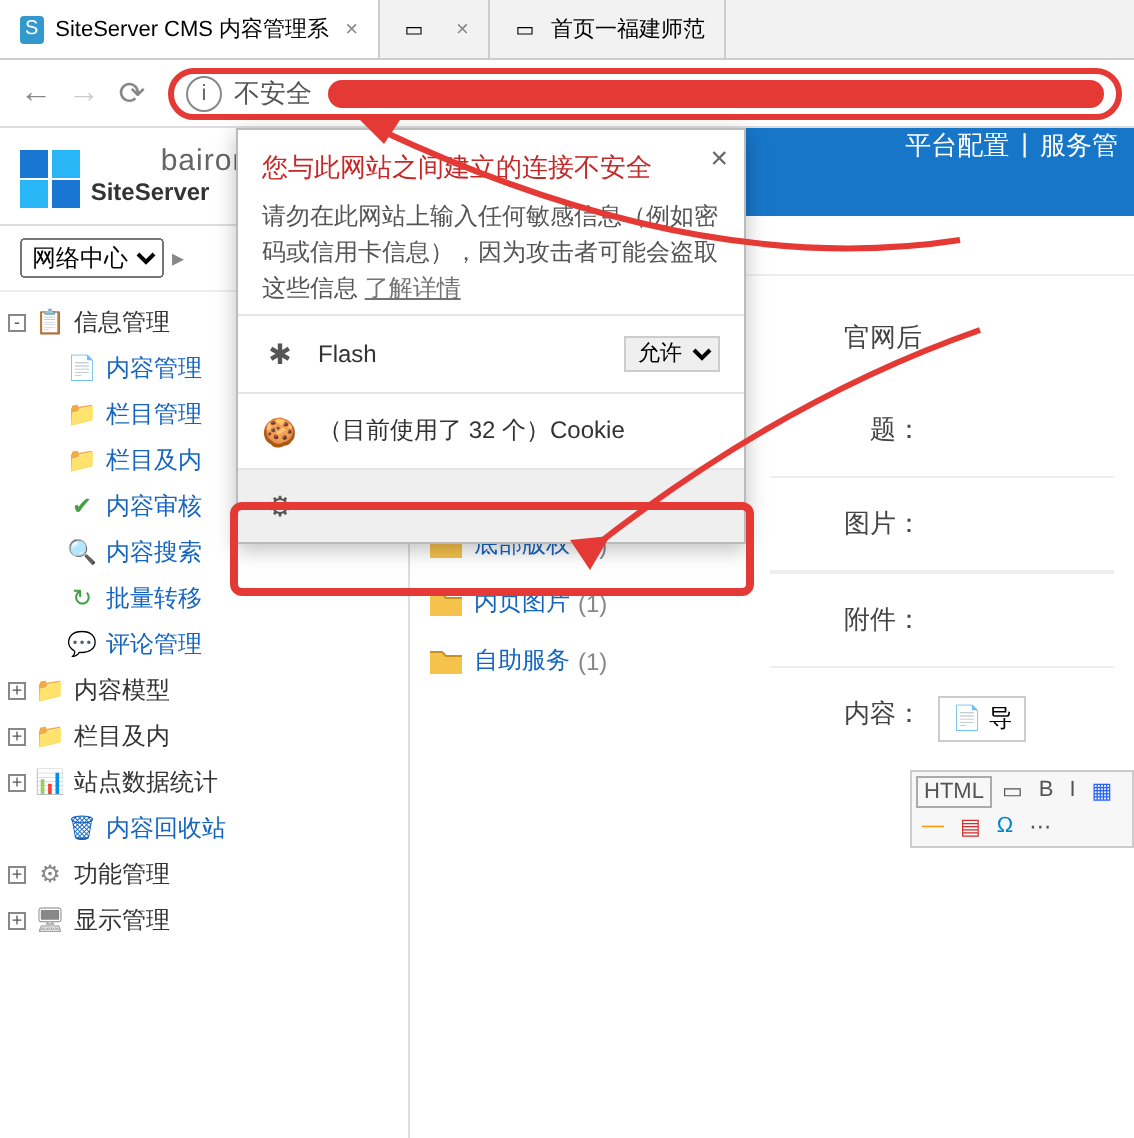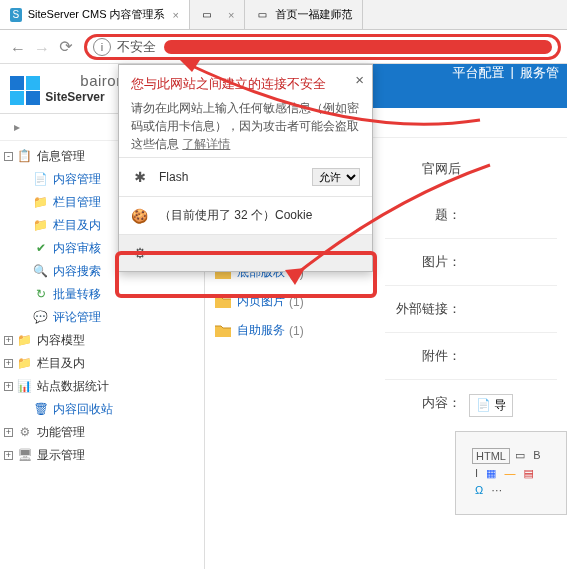--- a/index.html
+++ b/index.html
@@ -49,21 +49,21 @@
 .folder-ic { width: 16px; height: 13px; display: inline-block; margin-right: 6px; }
 .folder-ic svg { display: block; }
 .folder-row .name { color: #1565c0; }
 .folder-row .cnt { color: #888; margin-left: 4px; }
 
 .form { flex: 1; padding: 4px 0 0 0; }
 .form-row { display: flex; padding: 14px 0; font-size: 13px; }
 .form-row .flab { width: 84px; text-align: right; color: #444; padding-right: 8px; }
 .hr { border-top: 1px solid #eee; margin: 0 10px 0 0; }
 
-.editor-tb { display: flex; gap: 2px; padding: 16px; border: 1px solid #ccc; background: #f7f7f7; font-size: 11px; flex-wrap: wrap; max-width: 130px; margin-left: 70px; }
+.editor-tb { display: flex; gap: 2px; padding: 2px; border: 1px solid #ccc; background: #f7f7f7; font-size: 11px; flex-wrap: wrap; max-width: 130px; margin-left: 70px; }
 .editor-tb span { padding: 1px 3px; color: #555; }
 
 .popup { position: absolute; left: 118px; top: 64px; width: 255px; background: #fff; border: 1px solid #bbb; box-shadow: 0 3px 10px rgba(0,0,0,.25); z-index: 50; font-size: 12px; }
 .popup .hdr { padding: 10px 12px 4px; }
 .popup .hdr .ttl { color: #c62828; font-size: 13px; margin-bottom: 6px; }
 .popup .hdr .msg { color: #555; line-height: 1.5; }
 .popup .hdr .msg a { color: #737373; text-decoration: underline; }
 .popup .clx { position: absolute; top: 6px; right: 8px; font-size: 15px; color: #666; }
 .popup .row { display: flex; align-items: center; padding: 10px 12px; }
 .popup .row .ric { width: 18px; margin-right: 10px; display: inline-flex; align-items: center; justify-content: center; font-size: 14px; color: #555; }
@@ -114,20 +114,21 @@
 <div class="main">
 
   <div class="left">
     <div class="logo">
       <span class="logo-sq"></span><span class="logo-sq" style="background:#29b6f6"></span>
       <span class="t1">bairongsoft</span><br>
       <span class="logo-sq" style="background:#29b6f6"></span><span class="logo-sq"></span>
       <span class="t2">SiteServer</span>
     </div>
     <div class="crumb">
+      <select><option>网络中心</option></select>
       <span style="margin-left:4px;color:#888">▸</span>
     </div>
     <div class="tree" id="tree">
         <div class="tree-row l0">
           <span class="sq">-</span>
           <span class="ic" style="color:#888">📋</span>
           <span class="lbl">信息管理</span>
         </div>
         <div class="tree-row l1">
           <span style="width:13px;display:inline-block"></span>
@@ -281,23 +282,20 @@
             <span class="flab">官网后</span>
           </div>
         <div class="form-row">
             <span class="flab">题：</span>
           </div>
         <div class="hr"></div>
         <div class="form-row">
             <span class="flab">图片：</span>
           </div>
         <div class="hr"></div>
-        <div class="form-row">
-            <span class="flab">外部链接：</span>
-          </div>
         <div class="hr"></div>
         <div class="form-row">
             <span class="flab">附件：</span>
           </div>
         <div class="hr"></div>
         <div class="form-row">
           <span class="flab">内容：</span>
           <span class="btn-import">📄 <span>导</span></span>
         </div>
         <div class="editor-tb">

